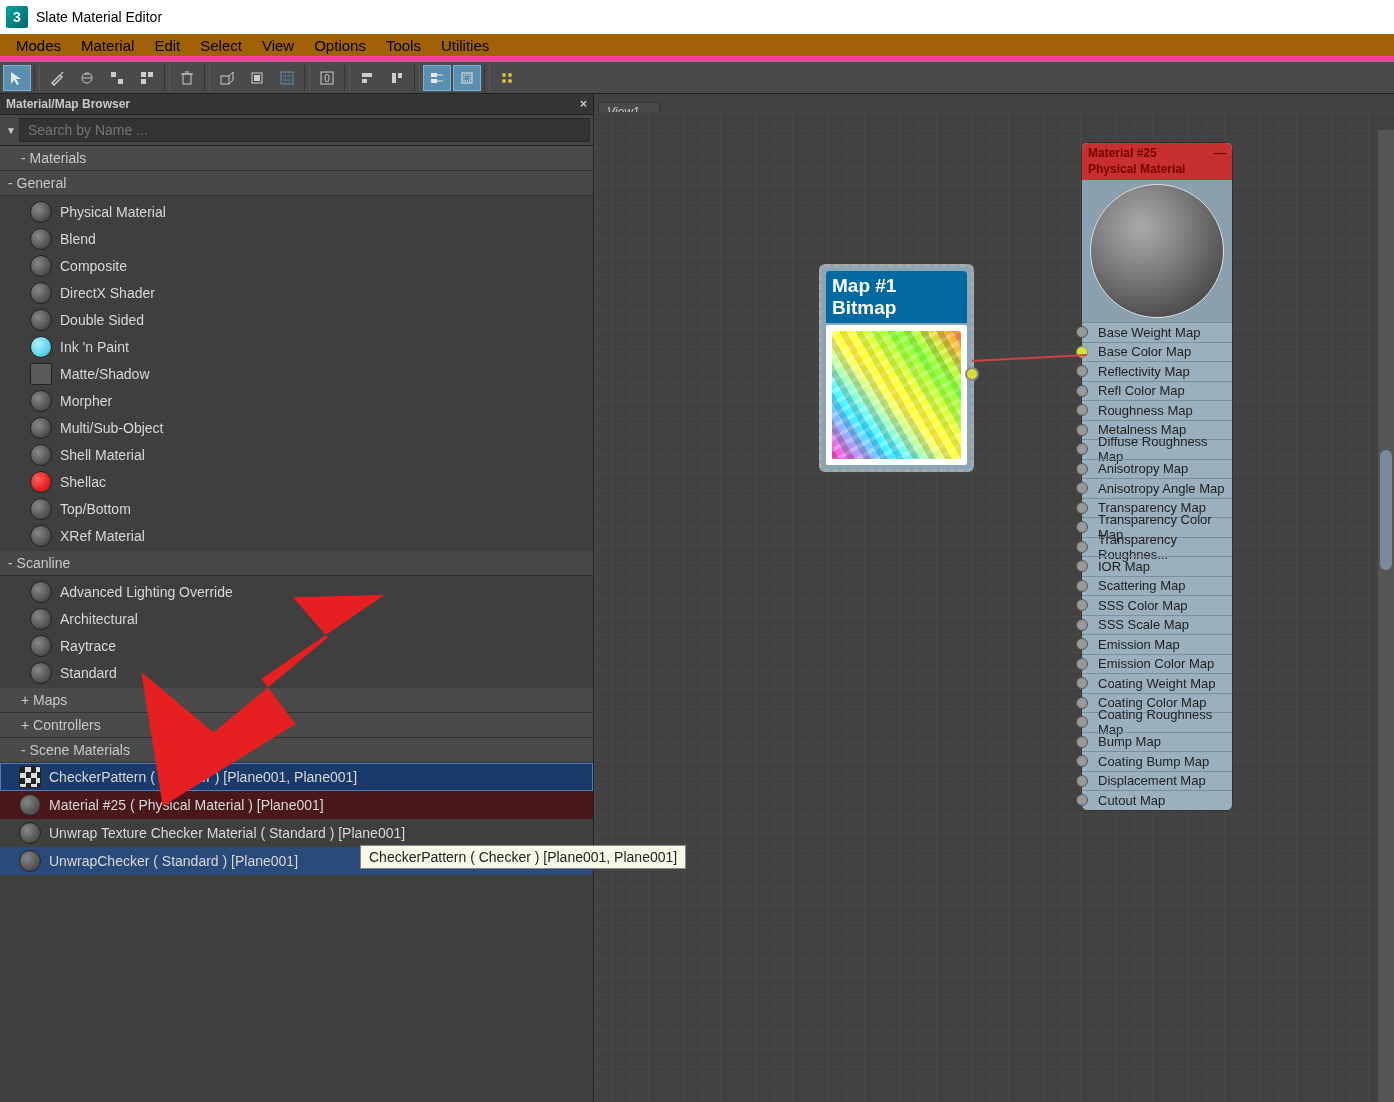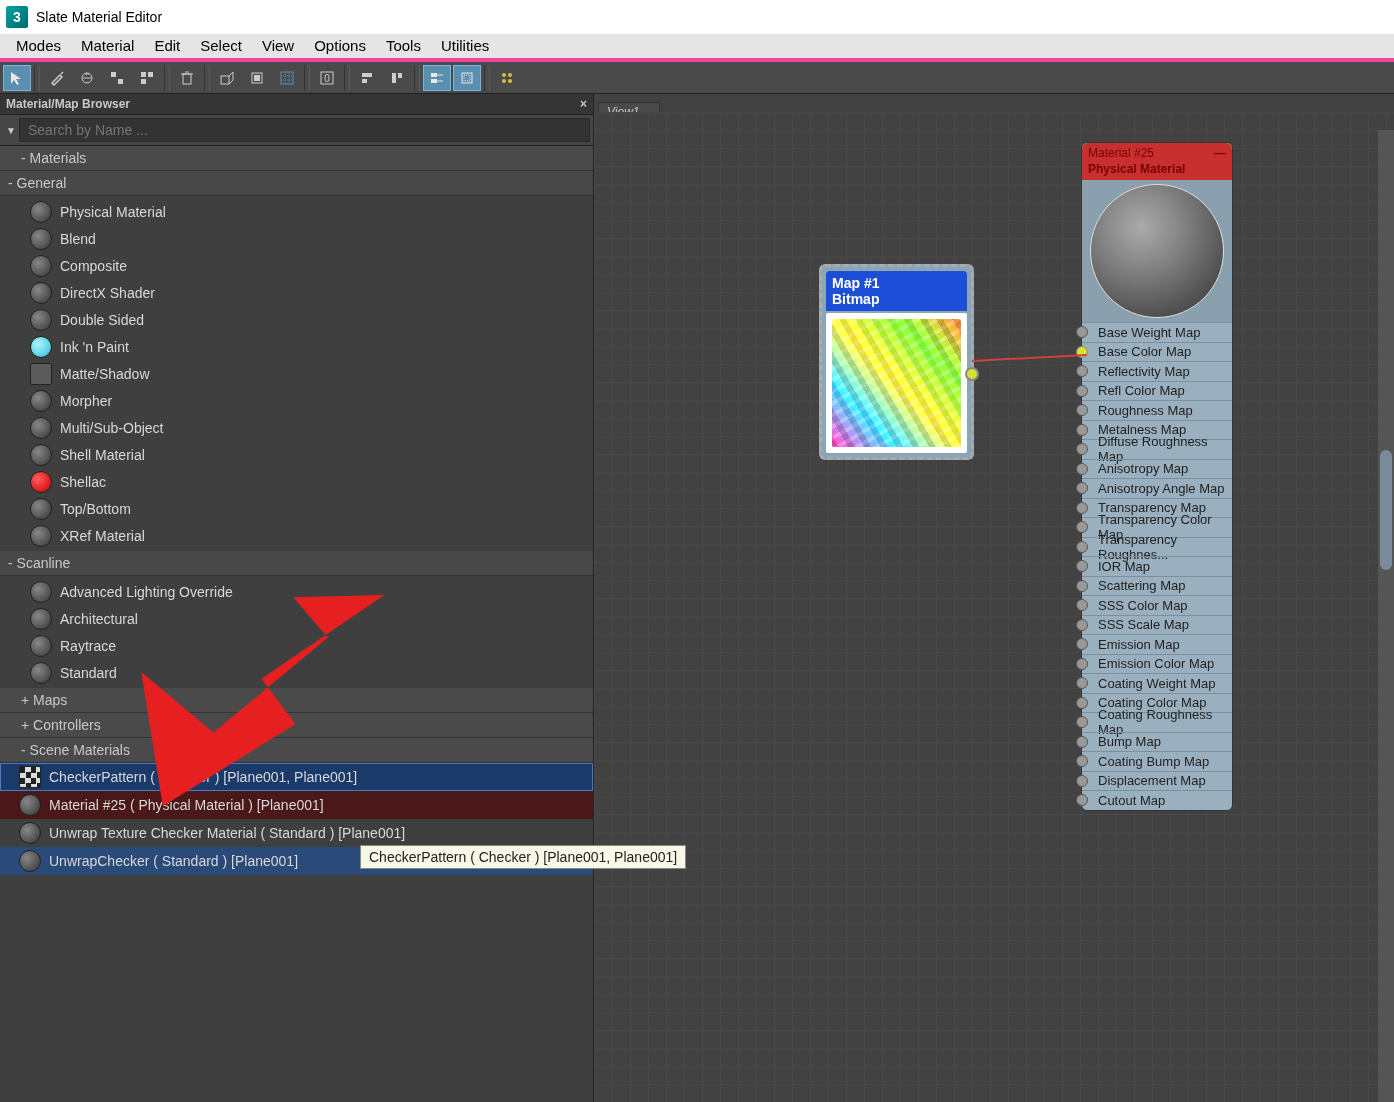--- a/index.html
+++ b/index.html
@@ -1,20 +1,20 @@
 <!DOCTYPE html>
 <html><head>
 <meta charset="utf-8">
 <style>
 *{margin:0;padding:0;box-sizing:border-box;font-family:'Segoe UI',Tahoma,sans-serif;user-select:none}
 body{background:#3a3a3a;width:1394px;height:1102px;overflow:hidden;position:relative}
 .titlebar{background:#fff;height:34px;display:flex;align-items:center;padding:0 6px;gap:8px}
 .app-icon{width:22px;height:22px;background:linear-gradient(135deg,#00a4a4 0%,#006868 100%);display:flex;align-items:center;justify-content:center;color:#fff;font-weight:bold;font-size:14px;border-radius:2px}
 .title{color:#000;font-size:14px}
-.menubar{background:#e5e5e5;height:28px;display:flex;padding:0 6px;border-bottom:4px solid #ec4899}
+.menubar{background:#a16207;height:28px;display:flex;padding:0 6px;border-bottom:6px solid #ec4899}
 .menu-item{padding:3px 10px;font-size:15px;color:#000;cursor:pointer}
 .toolbar{background:#4a4a4a;height:32px;display:flex;align-items:center;padding:0 2px;gap:0;border-bottom:1px solid #222}
 .tool-btn{width:28px;height:26px;display:flex;align-items:center;justify-content:center;margin:0 1px;cursor:pointer;border:1px solid transparent;color:#ddd}
 .tool-btn.active{background:#5b8fb0;border:1px solid #7ab4d8}
 .tool-sep{width:6px;height:26px;border-left:1px solid #333;border-right:1px solid #5a5a5a;margin:0 2px}
 .main-area{display:flex;height:calc(100% - 94px)}
 .browser-panel{width:594px;background:#3f3f3f;display:flex;flex-direction:column;border-right:1px solid #222}
 .panel-title{background:#353535;color:#c8c8c8;font-size:12px;padding:3px 6px;font-weight:bold;border-bottom:1px solid #222;display:flex;justify-content:space-between;align-items:center}
 .search-row{background:#464646;display:flex;align-items:center;padding:3px;border-bottom:1px solid #222}
 .search-arrow{width:16px;height:16px;color:#c8c8c8;font-size:10px;display:flex;align-items:center;justify-content:center}
@@ -34,28 +34,28 @@
 .scene-item{display:flex;align-items:center;padding:2px 4px 2px 18px;gap:8px;cursor:pointer;height:28px;border:1px solid transparent}
 .scene-item.sel-wrap{background:#1a3a6a;border:1px solid #4a7abf}
 .scene-item.sel-maroon{background:#4a1818}
 .scene-item.sel-blue{background:#2a4a7a}
 .scene-label{color:#d8d8d8;font-size:14px}
 .view-panel{flex:1;position:relative;background:#424242;overflow:hidden}
 .view-tab{position:absolute;top:8px;left:4px;background:#4a4a4a;color:#c8c8c8;font-size:12px;padding:2px 20px 2px 8px;font-style:italic;border:1px solid #333;border-bottom:none}
 .view-canvas{position:absolute;top:18px;left:0;right:0;bottom:0;background:#424242;background-image:linear-gradient(#484848 1px,transparent 1px),linear-gradient(90deg,#484848 1px,transparent 1px);background-size:18px 18px}
 .node{position:absolute;border-radius:6px}
 .node-map{left:225px;top:152px;width:155px;background:#8aa5b5;border:3px dashed #aaa;padding:4px}
-.node-map-header{background:#1d4ed8;color:#fff;font-size:14px;font-weight:bold;padding:4px 6px;border-radius:4px 4px 0 0}
+.node-map-header{background:#0369a1;color:#fff;font-size:19px;font-weight:bold;padding:4px 6px;border-radius:4px 4px 0 0}
 .node-map-preview{height:140px;background:#fff;margin-top:2px;border-radius:2px;position:relative;overflow:hidden}
 .node-map-socket{position:absolute;right:-8px;top:100px;width:14px;height:14px;background:#d8e030;border:2px solid #888;border-radius:50%;z-index:5}
 .preview-art{position:absolute;inset:6px;background:linear-gradient(45deg,#ff4db8,#4dd8ff,#ffeb4d,#8aff4d,#ff8a4d);border-radius:2px;filter:contrast(1.3)}
 .preview-art::before{content:"";position:absolute;inset:0;background:repeating-linear-gradient(60deg,rgba(0,0,0,0.15) 0 6px,transparent 6px 14px),repeating-linear-gradient(-30deg,rgba(255,255,255,0.2) 0 4px,transparent 4px 10px)}
 .node-mat{left:487px;top:30px;width:152px;background:#9ab0be;border:1px solid #333;border-radius:6px}
 .node-mat-header{background:#c83030;padding:3px 6px;font-size:12px;border-radius:6px 6px 0 0;line-height:1.3}
-.node-mat-header .l1{color:#7a0000;font-weight:normal}
+.node-mat-header .l1{color:#7a0000;font-weight:bold}
 .node-mat-header .l2{color:#7a0000;font-weight:bold}
 .node-mat-header .min{float:right;color:#7a0000;font-weight:bold}
 .node-mat-preview{background:#8aa0ae;padding:4px;display:flex;justify-content:center}
 .sphere-preview{width:134px;height:134px;border-radius:50%;background:radial-gradient(circle at 38% 32%,#aaa 0%,#888 30%,#555 70%,#333 100%);border:1px solid #ddd}
 .slot-list{}
 .slot{display:flex;align-items:center;font-size:13px;color:#222;padding:1px 6px 1px 16px;position:relative;border-top:1px solid #7a909e;height:19.5px}
 .slot-socket{position:absolute;left:-6px;top:3px;width:12px;height:12px;background:#999;border:1px solid #555;border-radius:50%}
 .slot.connected .slot-socket{background:#d8e030;border-color:#888}
 .wire{position:absolute;left:378px;top:248px;width:115px;height:2px;background:#d04040;z-index:3;transform-origin:left center;transform:rotate(-3deg)}
 .view-scroll-v{position:absolute;right:0;top:18px;bottom:0;width:16px;background:#555}

